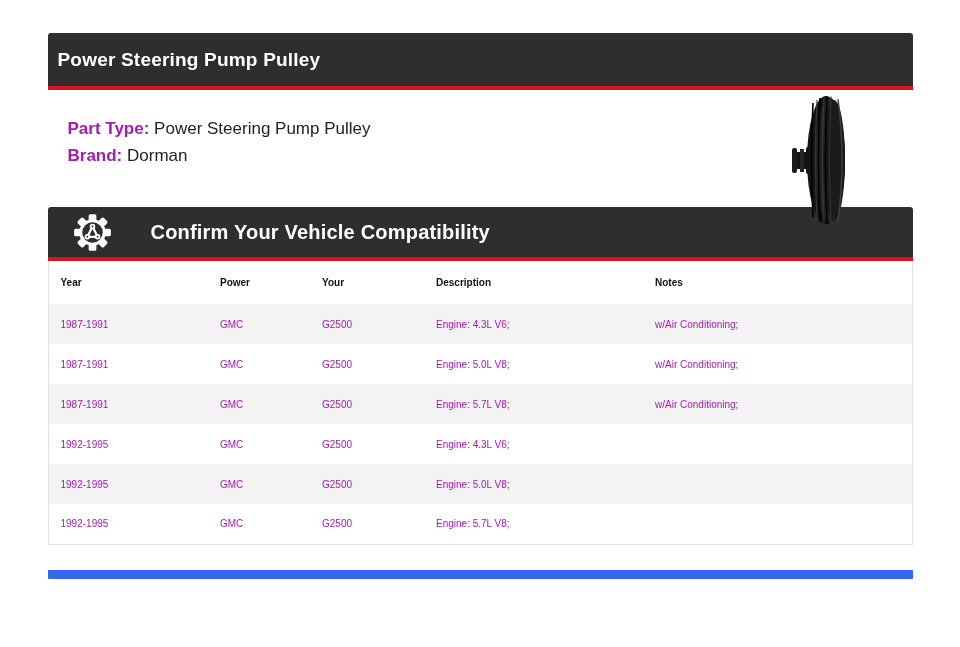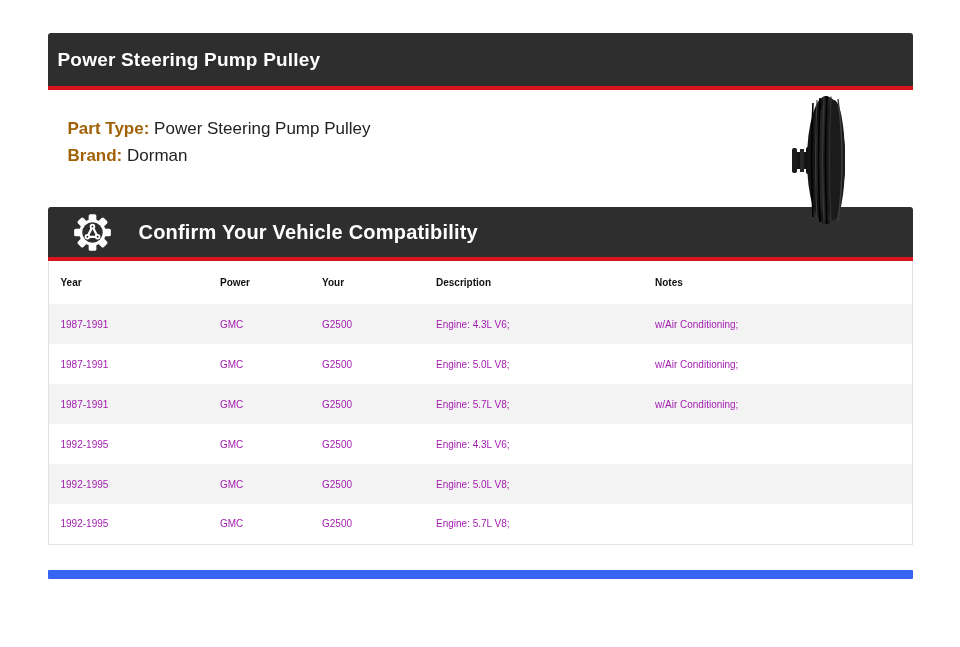--- a/index.html
+++ b/index.html
@@ -8,25 +8,25 @@
   .page { position:relative; width:865px; margin:33px auto 0; }
 
   
   .bar { background:#2e2e2e; border-bottom:4px solid #da141b; border-radius:3px 3px 0 0; }
   .title-bar { height:57px; display:flex; align-items:center; padding-left:10px; }
   .title-bar h1 { color:#ffffff; font-size:19px; font-weight:700; letter-spacing:.2px; }
 
   .desc-heading { font-size:24px; font-weight:700; color:#111111; margin:12px 0 0 20px; }
 
   .fields { margin:25px 0 0 20px; font-size:17px; line-height:27px; color:#222222; }
-  .field-label { font-weight:700; color:#a16207; }
+  .field-label { font-weight:700; color:#a21caf; }
 
   .product-photo { position:absolute; left:738px; top:60px; width:84px; height:140px; }
 
-  .compat-bar { margin-top:38px; height:54px; display:flex; align-items:center; padding-left:24px; }
+  .compat-bar { margin-top:38px; height:54px; display:flex; align-items:center; padding-left:24px;gap:12px; }
   .compat-bar .gear { width:41px; height:41px; flex:0 0 auto; }
   .compat-bar h2 { color:#ffffff; font-size:20px; font-weight:700; margin-left:26px; letter-spacing:.2px; }
 
   table.compat { width:100%; border-collapse:collapse; table-layout:fixed; background:#ffffff;
                  border:1px solid #e2e2e2; border-top:none; font-size:10px; }
   col.c-year{width:160px;} col.c-make{width:102px;} col.c-model{width:114px;}
   col.c-app{width:219px;} col.c-notes{width:auto;}
   table.compat th { text-align:left; font-weight:700; color:#111111; height:43px;
                     padding-left:12px; vertical-align:middle; }
   table.compat td { height:40px; padding-left:12px; vertical-align:middle; color:#a21caf; }

